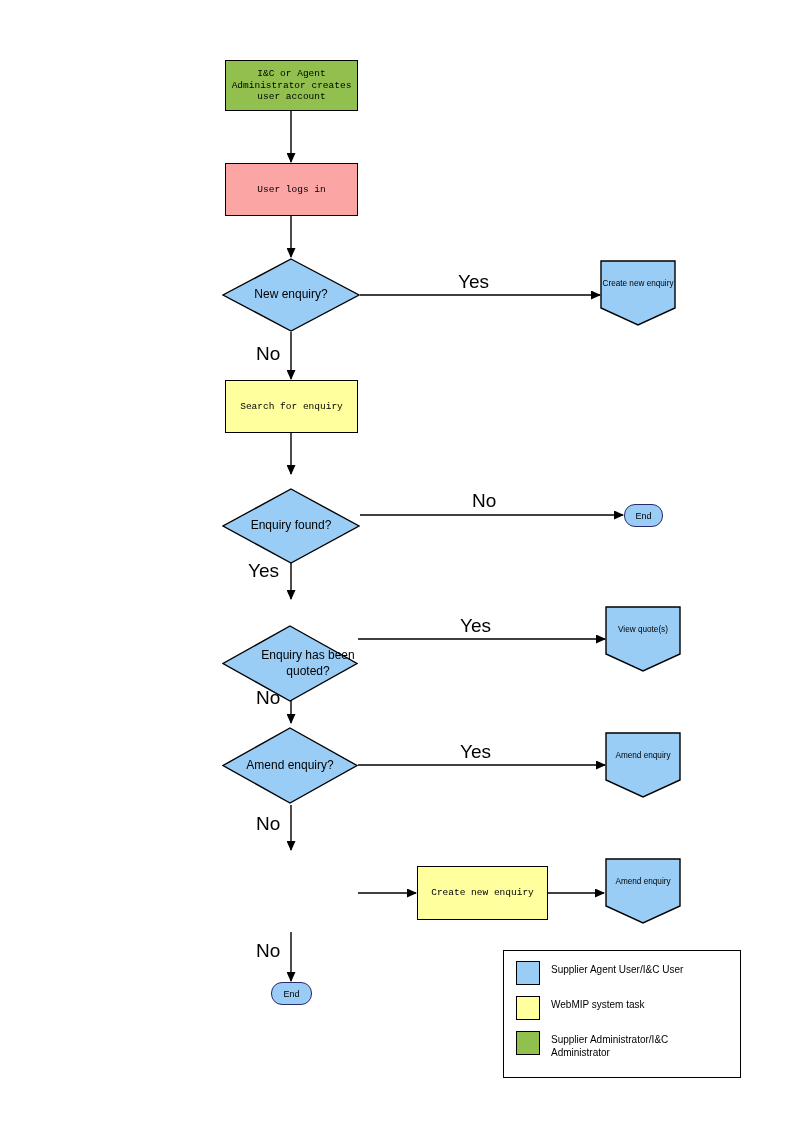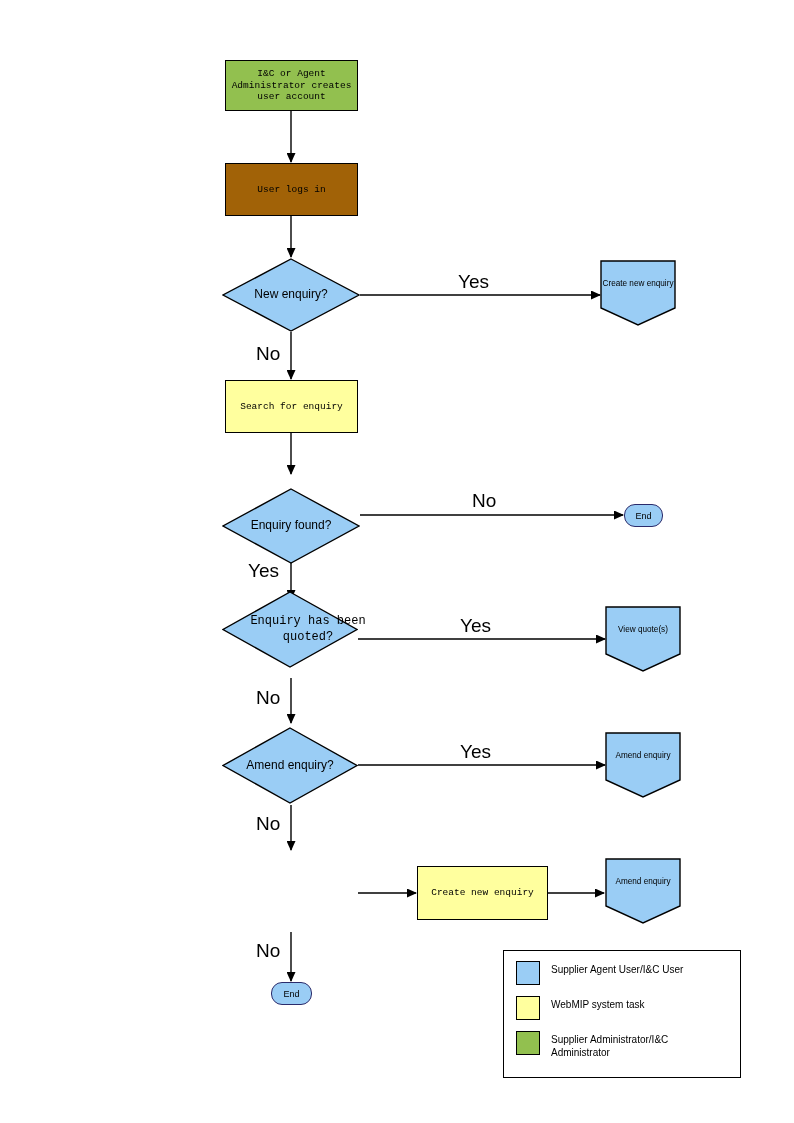--- a/index.html
+++ b/index.html
@@ -28,21 +28,21 @@
     text-align: center;
     color: #000000;
     line-height: 1.25;
     font-family: Liberation Mono, monospace;
   }
   .rect {
     border: 1px solid #000000;
     font-size: 9.5px;
   }
   .rect.green { background: #92c04f; }
-  .rect.blue  { background: #a16207; }
+  .rect.blue  { background: #fca5a5; }
   .rect.yellow{ background: #ffff9e; }
 
   .diamond-wrap { position: absolute; }
   .diamond-wrap svg { position: absolute; left: 0; top: 0; }
   .diamond-label {
     position: absolute;
     left: 0; top: 0;
     width: 100%; height: 100%;
     display: flex;
     align-items: center;
@@ -205,21 +205,21 @@
     </svg>
     <div class="diamond-label">
       <span>Enquiry found?</span>
     </div>
   </div>
 
   <div class="terminal" style="left:624px; top:504px; width:39px; height:23px;">
     <span>End</span>
   </div>
 
-  <div class="diamond-wrap" style="left:222px; top:591px; width:136px; height:77px;font-family:Liberation Mono, monospace;">
+  <div class="diamond-wrap" style="left:222px; top:625px; width:136px; height:77px;">
     <svg width="136" height="77" viewBox="0 0 136 77">
       <polygon points="68,1 135,38.5 68,76 1,38.5" fill="#9acdf5" stroke="#000000" stroke-width="1.4"></polygon>
     </svg>
     <div class="diamond-label" style="padding:0 18px;">Enquiry has been quoted?</div>
   </div>
 
   <div class="penta-wrap" style="left:605px; top:606px; width:76px; height:66px;">
     <svg width="76" height="66" viewBox="0 0 76 66">
       <polygon points="1,1 75,1 75,48 38,65 1,48" fill="#9acdf5" stroke="#000000" stroke-width="1.4"></polygon>
     </svg>

